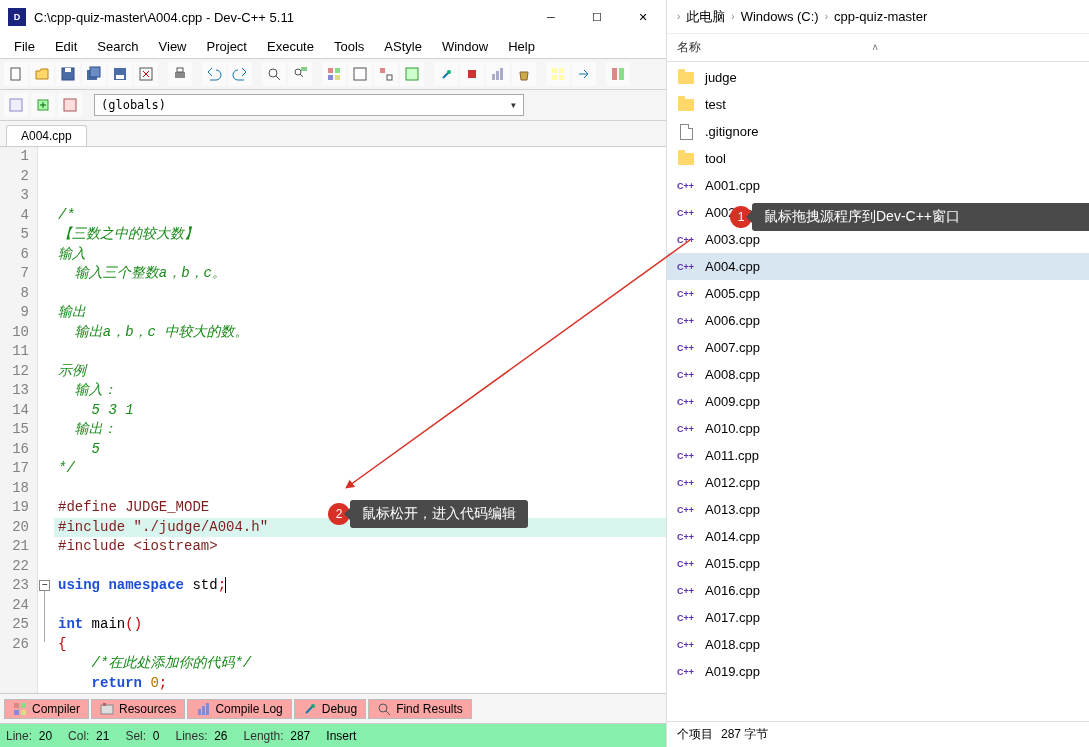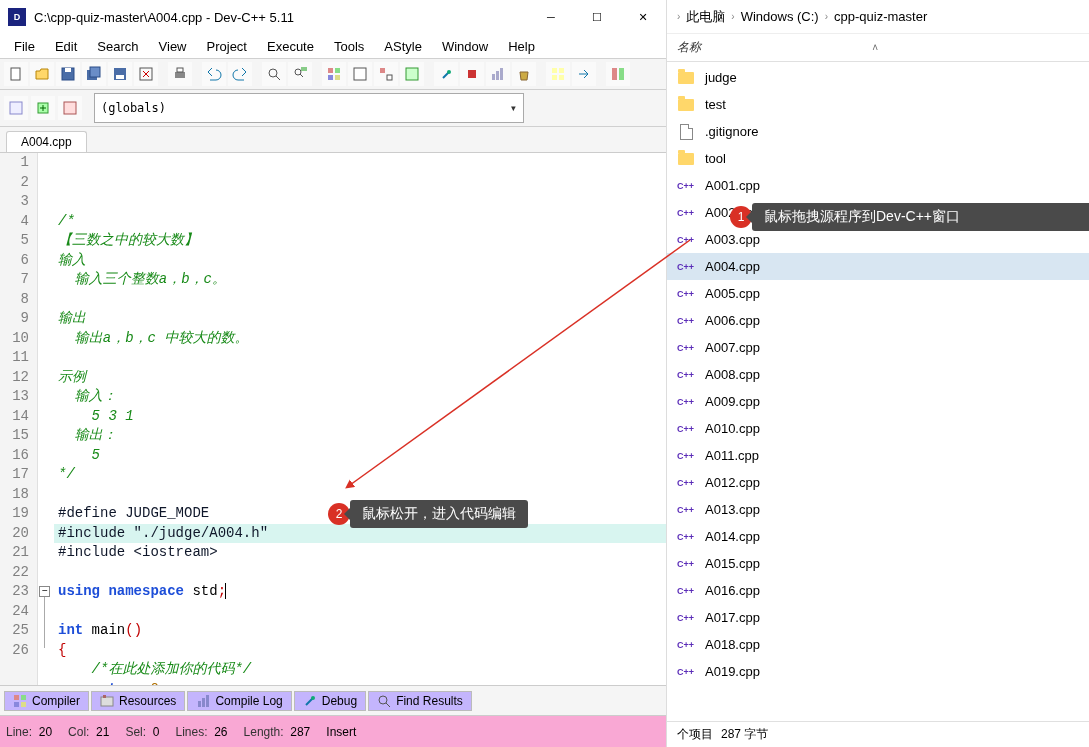--- a/index.html
+++ b/index.html
@@ -96,21 +96,21 @@
   background: #f5f5f5;
   padding: 3px 4px;
   display: flex;
   gap: 3px;
   align-items: center;
 }
 .combobox {
   flex: 1;
   border: 1px solid #aaa;
   background: #fff;
-  height: 30px;
+  height: 22px;
   display: flex;
   align-items: center;
   padding: 0 6px;
   font-family: Consolas, monospace;
   font-size: 12px;
   position: relative;
   max-width: 430px;
 }
 .combobox::after {
   content: "▾";
@@ -184,52 +184,52 @@
 }
 .hl-line {
   position: absolute;
   left: 0; right: 0;
   height: 19.5px;
   background: #d8f5f0;
   z-index: 0;
 }
 .code-inner { position: relative; z-index: 1; }
 .c-comment { color: #188a18; font-style: italic; }
-.c-pre { color: #0f172a; margin-top: 19px; }
+.c-pre { color: #7f1d1d; margin-top: 19px; }
 .c-kw { color: #1d4ed8; font-weight: bold; }
 .c-num { color: #b07000; }
 .c-op { color: #c00000; }
 .caret { border-left: 1px solid #000; margin-left: -1px; }
 
 
 .bottomtabs {
   border-top: 1px solid #ccc;
   background: #f5f5f5;
   padding: 3px 4px;
   display: flex;
   gap: 2px;
   height: 30px;
   align-items: center;
 }
 .btab {
   border: 1px solid #bbb;
-  background: #c4b5fd;
+  background: #fca5a5;
   padding: 2px 8px;
   display: flex;
   align-items: center;
   gap: 5px;
   font-size: 12px;
 }
 .btab svg { width: 14px; height: 14px; }
 
 
 .statusbar {
   border-top: 1px solid #ccc;
-  background: #f9a8d4;
-  height: 32px;
+  background: #86efac;
+  height: 24px;
   display: flex;
   align-items: center;
   font-size: 12px;
   padding: 0 6px;
   gap: 6px;
 }
 .statusbar .cell { white-space: nowrap; padding-right: 10px; }
 .statusbar .lbl { color: #333; }
 
 
@@ -245,21 +245,20 @@
 .exp-bc .sep { color: #888; font-size: 10px; }
 .exp-head {
   height: 28px;
   border-bottom: 1px solid #e0e0e0;
   display: flex;
   align-items: center;
   padding: 0 10px;
   font-size: 12px;
   color: #333;
   position: relative;
-  font-style: italic;
 }
 .exp-head .caret-up {
   position: absolute;
   right: 50%;
   top: 8px;
   font-size: 10px;
   color: #666;
 }
 .exp-list {
   flex: 1;

